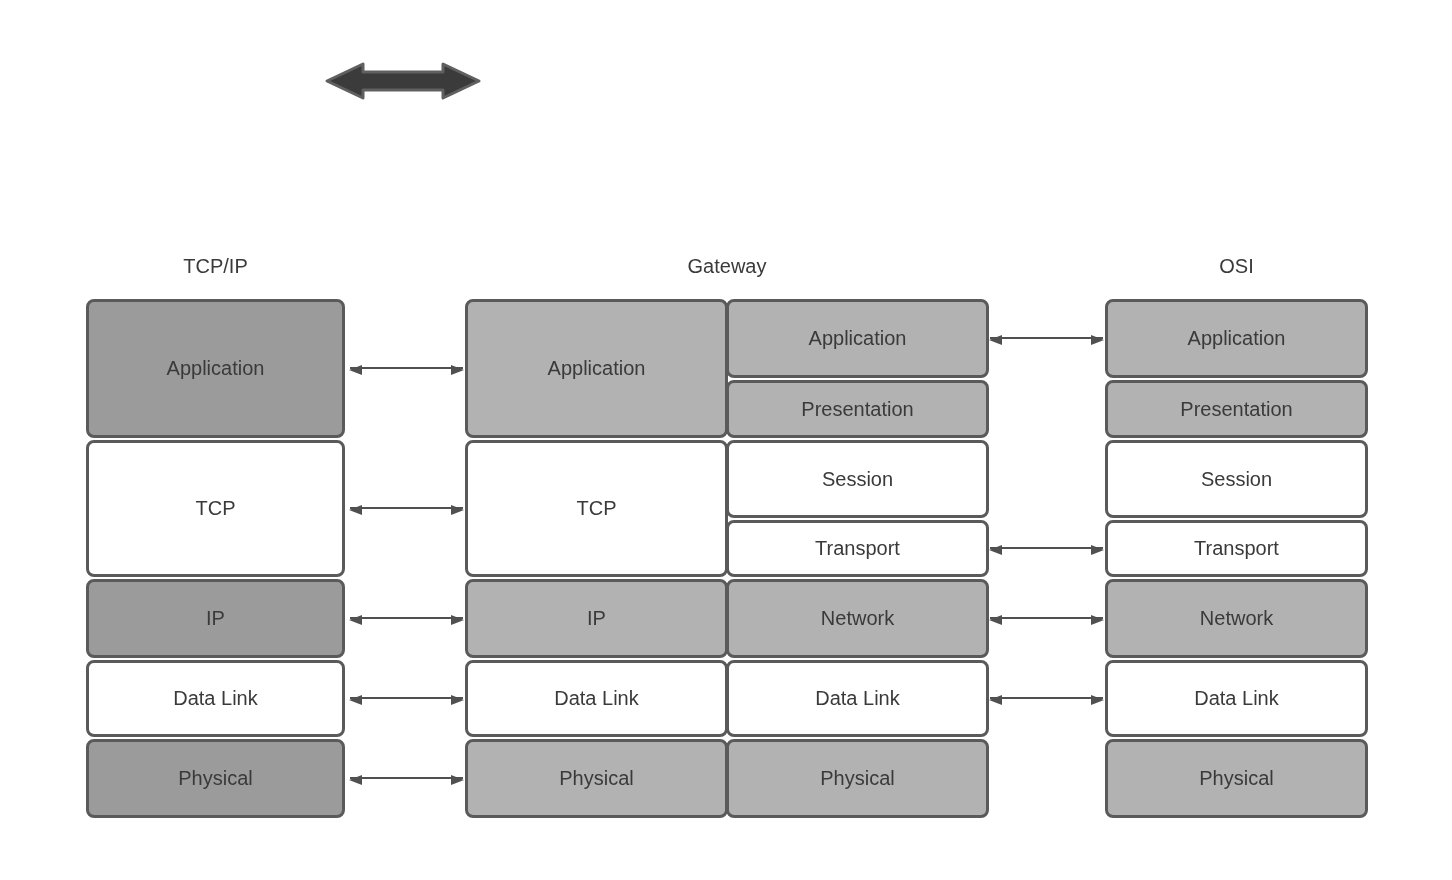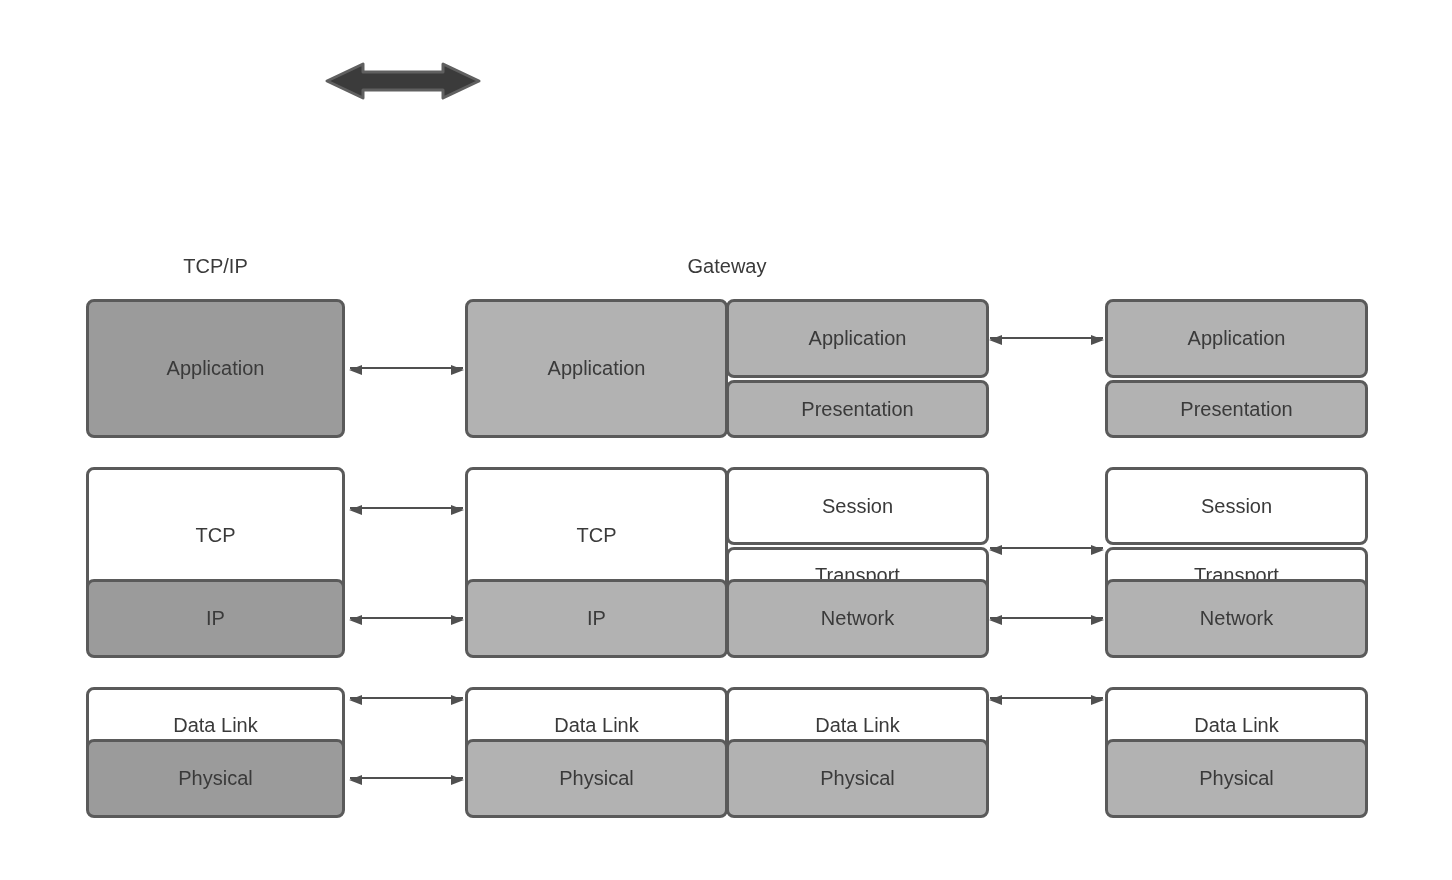--- a/index.html
+++ b/index.html
@@ -33,21 +33,21 @@
     box-sizing:border-box;
     border:3px solid var(--border);
     border-radius:8px;
     display:flex;align-items:center;justify-content:center;
     font-size:20px;
     color:var(--text);
     text-align:right;
   }
   .box.dark{background:var(--dark-gray);}
   .box.light{background:var(--light-gray);}
-  .box.white{background:var(--white);margin-top:27px;}
+  .box.white{background:var(--white);}
   .connector{
     position:absolute;
     height:0;
     border-top:2px solid var(--connector);
   }
   .connector::before{
     content:"";position:absolute;left:-1px;top:-4px;
     width:0;height:0;
     border-top:5px solid transparent;
     border-bottom:5px solid transparent;
@@ -68,20 +68,21 @@
 <body>
 
 <div class="canvas">
 
   <svg class="thick-arrow" viewBox="0 0 158 40">
     <path d="M3,20 L39,3 L39,11 L119,11 L119,3 L155,20 L119,37 L119,29 L39,29 L39,37 Z" fill="#3b3b3b" stroke="#606060" stroke-width="3" stroke-linejoin="round"></path>
   </svg>
 
   <div class="col-title" style="left:86px;top:254px;width:259px">TCP/IP</div>
   <div class="col-title" style="left:465px;top:254px;width:524px">Gateway</div>
+  <div class="col-title" style="left:1105px;top:254px;width:263px">OSI</div>
 
   <div class="box dark" style="left:86px;top:299px;width:259px;height:139px">Application</div>
   <div class="box white" style="left:86px;top:440px;width:259px;height:137px">TCP</div>
   <div class="box dark" style="left:86px;top:579px;width:259px;height:79px">IP</div>
   <div class="box white" style="left:86px;top:660px;width:259px;height:77px">Data Link</div>
   <div class="box dark" style="left:86px;top:739px;width:259px;height:79px">Physical</div>
 
   <div class="box light" style="left:465px;top:299px;width:263px;height:139px">Application</div>
   <div class="box white" style="left:465px;top:440px;width:263px;height:137px">TCP</div>
   <div class="box light" style="left:465px;top:579px;width:263px;height:79px">IP</div>

